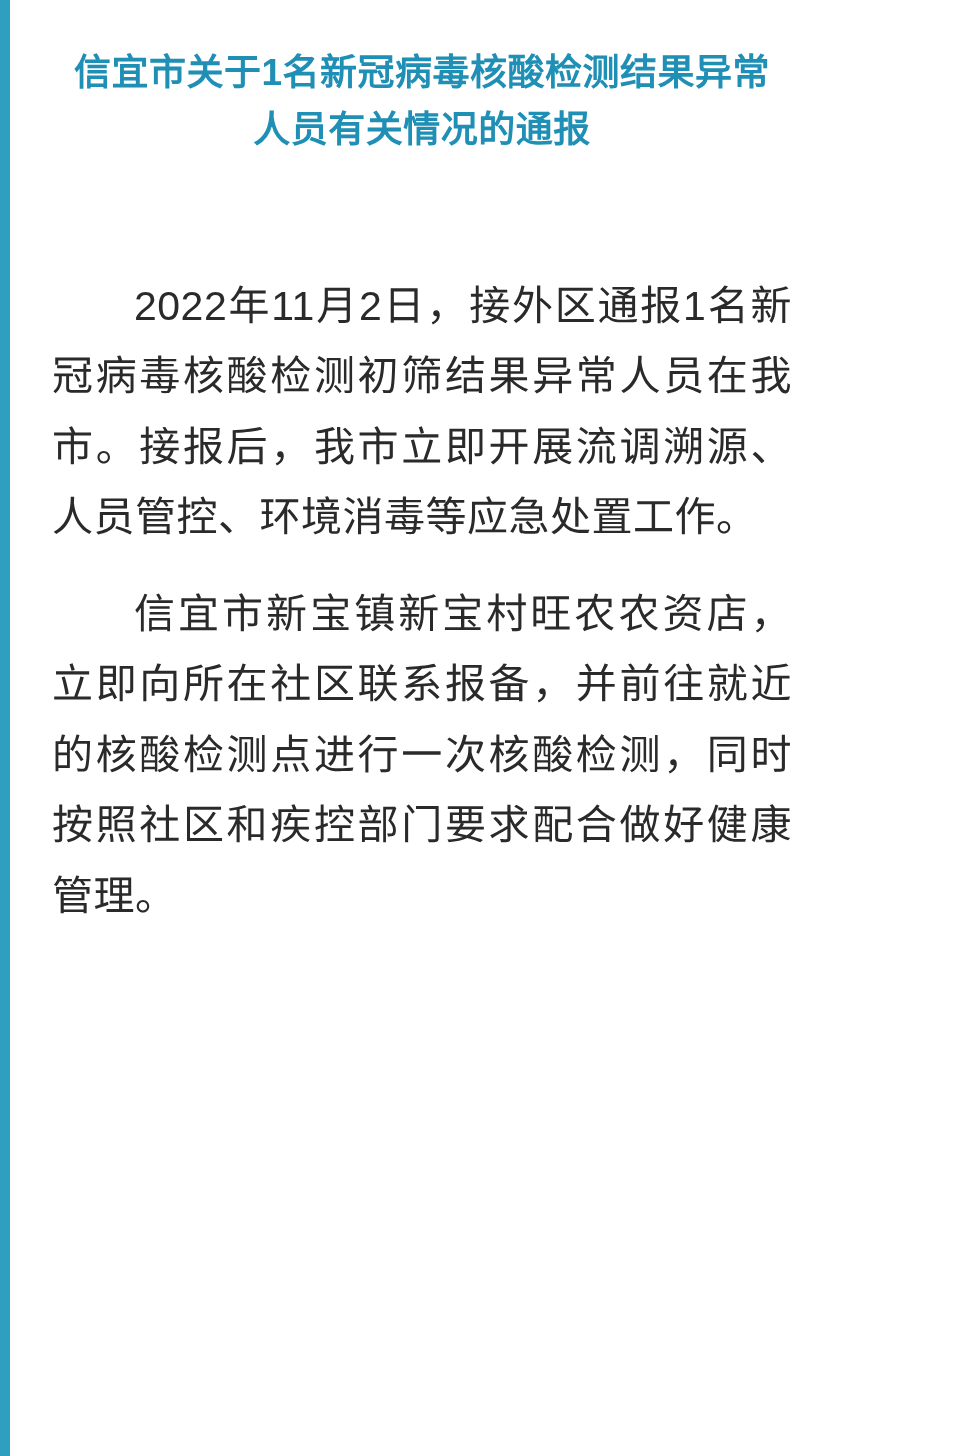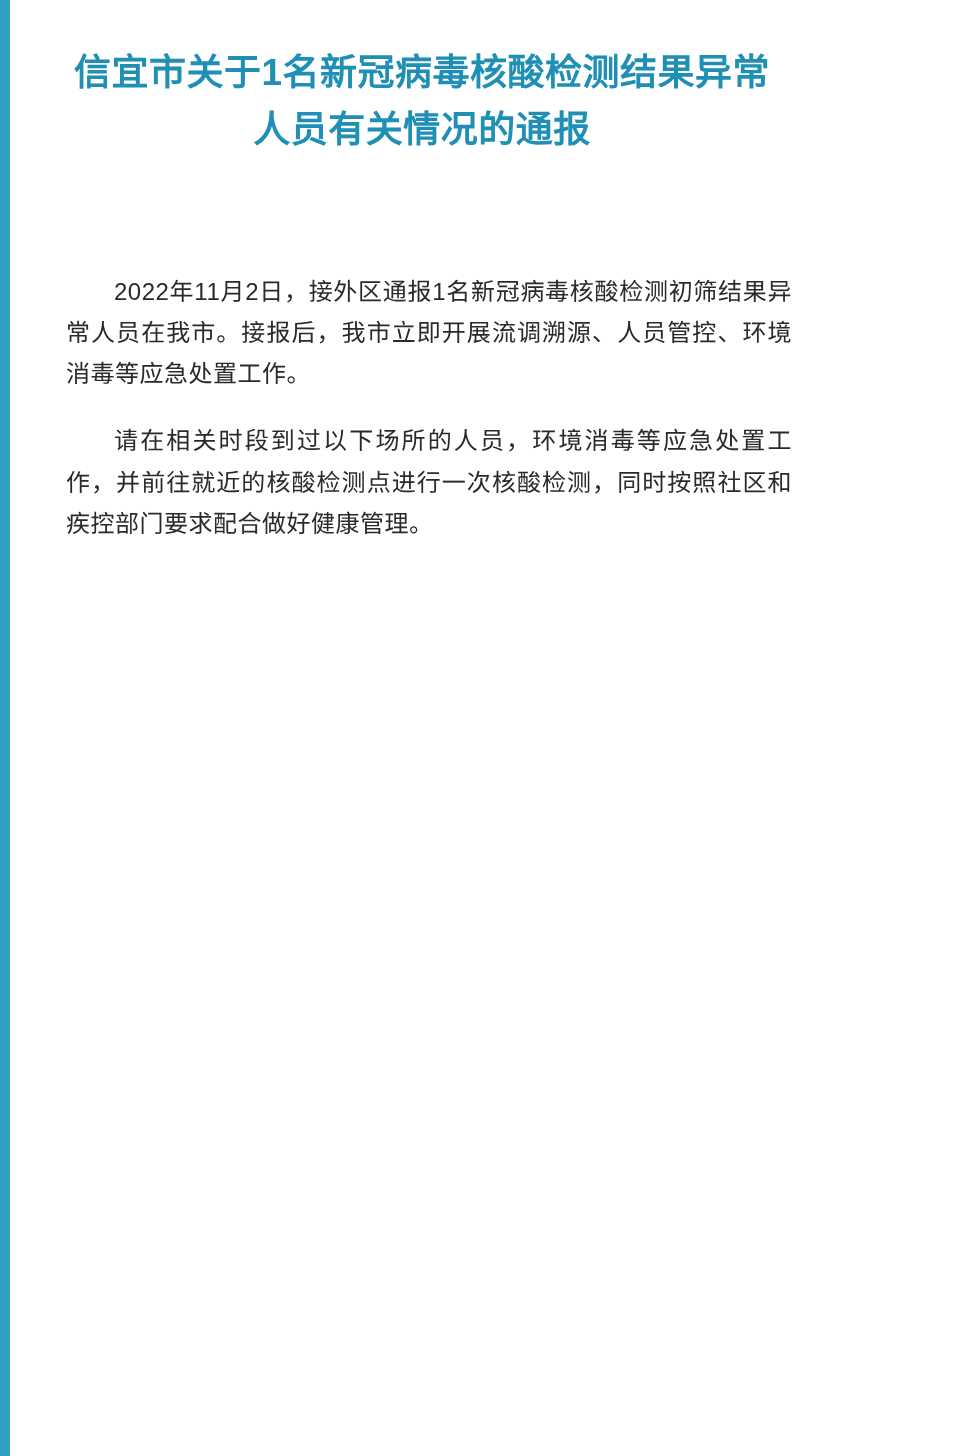--- a/index.html
+++ b/index.html
@@ -37,23 +37,23 @@
     font-weight: bold;
     line-height: 1.55;
     text-align: center;
     letter-spacing: 0.5px;
   }
   .body-block {
     margin-top: 112px;
     padding: 0 4px 0 4px;
   }
   p.para {
-    margin: 0 0 26px 14px;
+    margin: 0 0 26px 0;
     color: #2a2a2a;
-    font-size: 24px;
+    font-size: 41px;
     line-height: 1.72;
     text-align: justify;
     text-indent: 2em;
     letter-spacing: 0.5px;
     font-weight: 400;
   }
   .highlight-date {
     color: #1f9fc4;
     font-weight: bold;
   }
@@ -67,18 +67,18 @@
 <div class="page">
 
   <div class="accent-bar"></div>
 
   <h1 class="doc-title">信宜市关于1名新冠病毒核酸检测结果异常人员有关情况的通报</h1>
 
   <div class="body-block">
 
     <p class="para">2022年11月2日，接外区通报1名新冠病毒核酸检测初筛结果异常人员在我市。接报后，我市立即开展流调溯源、人员管控、环境消毒等应急处置工作。</p>
 
-    <p class="para">请在相关时段到过以下场所的人员，环境消毒等应急处置工作，并前往就近的核酸检测点进行一次核酸检测，同时按照社区和疾控部门要求配合做好健康管理。</p>
+    <p class="para">信宜市新宝镇新宝村旺农农资店，立即向所在社区联系报备，并前往就近的核酸检测点进行一次核酸检测，同时按照社区和疾控部门要求配合做好健康管理。</p>
 
 
   </div>
 
 </div>
 
 </body></html>

